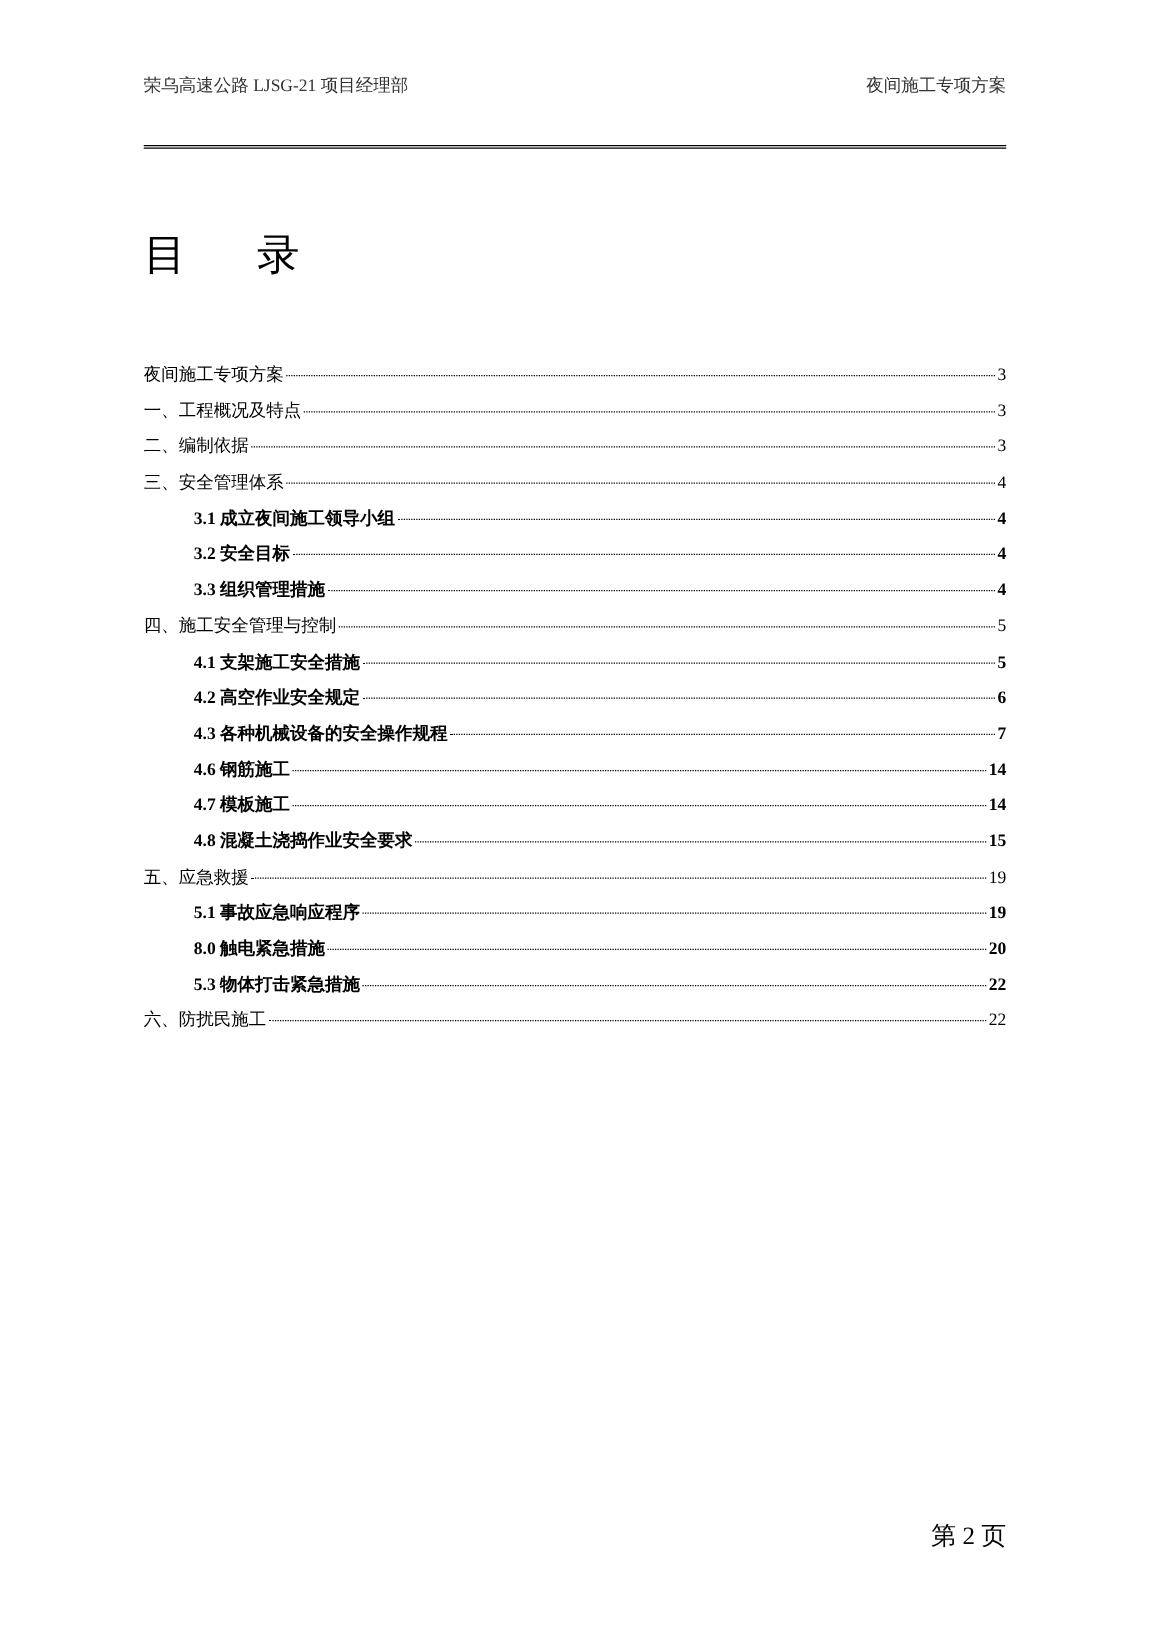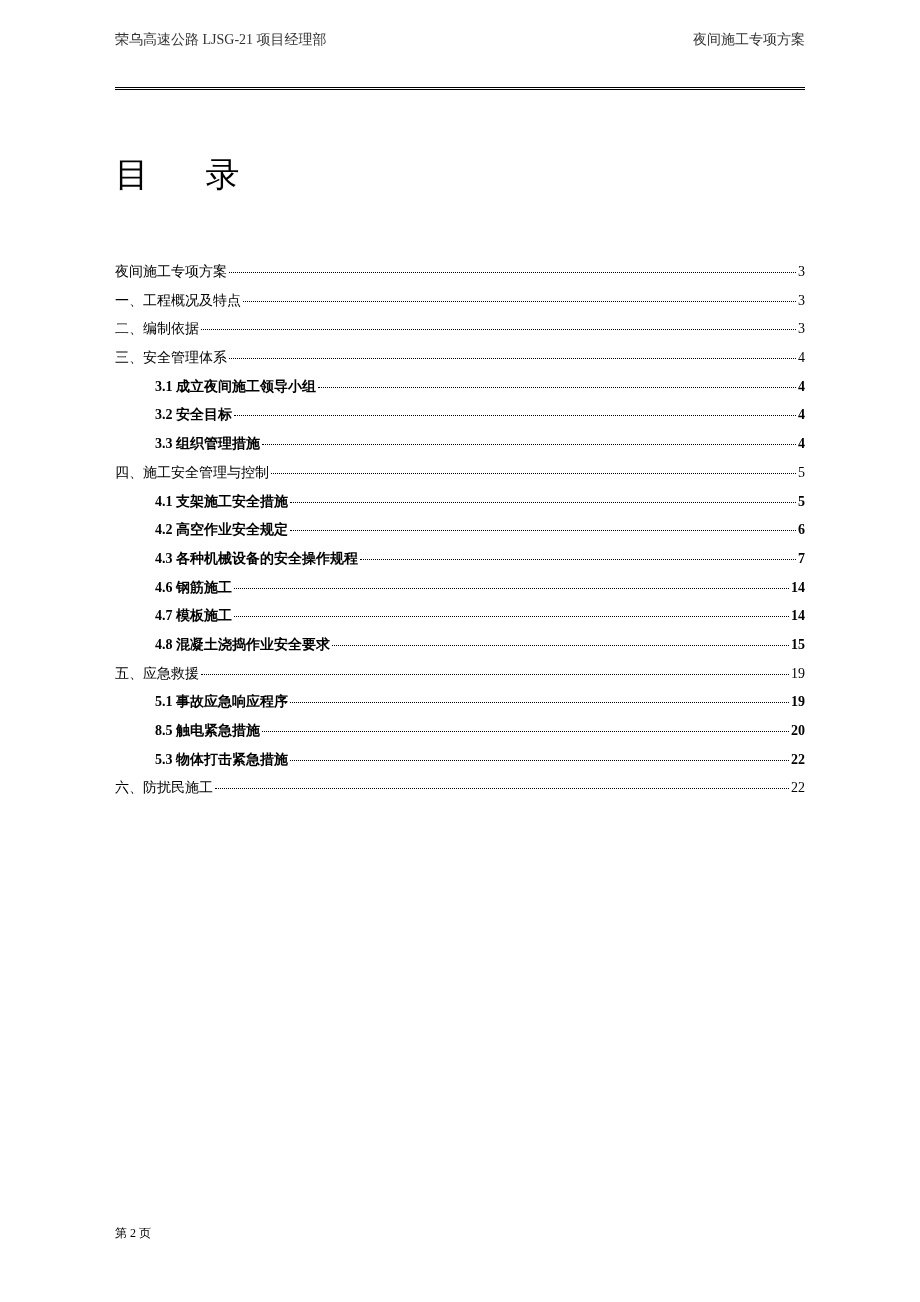--- a/index.html
+++ b/index.html
@@ -8,21 +8,21 @@
       box-sizing: border-box;
     }
     body {
       font-family: "SimSun", "宋体", serif;
       background: #fff;
       width: 920px;
       height: 1302px;
       position: relative;
     }
     .page {
-      padding: 31px 115px 40px 115px;
+      padding: 60px 115px 40px 115px;
       height: 100%;
       display: flex;
       flex-direction: column;
       gap: 32px;
     }
     .header {
       display: flex;
       justify-content: space-between;
       font-size: 14px;
       color: #333;
@@ -64,22 +64,22 @@
       border-bottom: 1.5px dotted #000;
       transform: translateY(-3px);
       margin: 0 2px;
       min-width: 10px;
     }
     .toc-page {
       flex-shrink: 0;
     }
     .footer {
       margin-top: auto;
-      text-align: left;
-      font-size: 12px;
+      text-align: right;
+      font-size: 20px;
       padding-bottom: 20px;
     }
   </style>
 </head>
 <body>
 
 <div class="page">
   <div class="header">
     <span>荣乌高速公路 LJSG-21 项目经理部</span>
     <span>夜间施工专项方案</span>
@@ -163,21 +163,21 @@
         <span class="toc-label">五、应急救援</span>
         <span class="toc-dots"></span>
         <span class="toc-page">19</span>
       </div>
       <div class="toc-row sub">
         <span class="toc-label">5.1 事故应急响应程序</span>
         <span class="toc-dots"></span>
         <span class="toc-page">19</span>
       </div>
       <div class="toc-row sub">
-        <span class="toc-label">8.5 触电紧急措施</span>
+        <span class="toc-label">8.0 触电紧急措施</span>
         <span class="toc-dots"></span>
         <span class="toc-page">20</span>
       </div>
       <div class="toc-row sub">
         <span class="toc-label">5.3 物体打击紧急措施</span>
         <span class="toc-dots"></span>
         <span class="toc-page">22</span>
       </div>
       <div class="toc-row">
         <span class="toc-label">六、防扰民施工</span>

